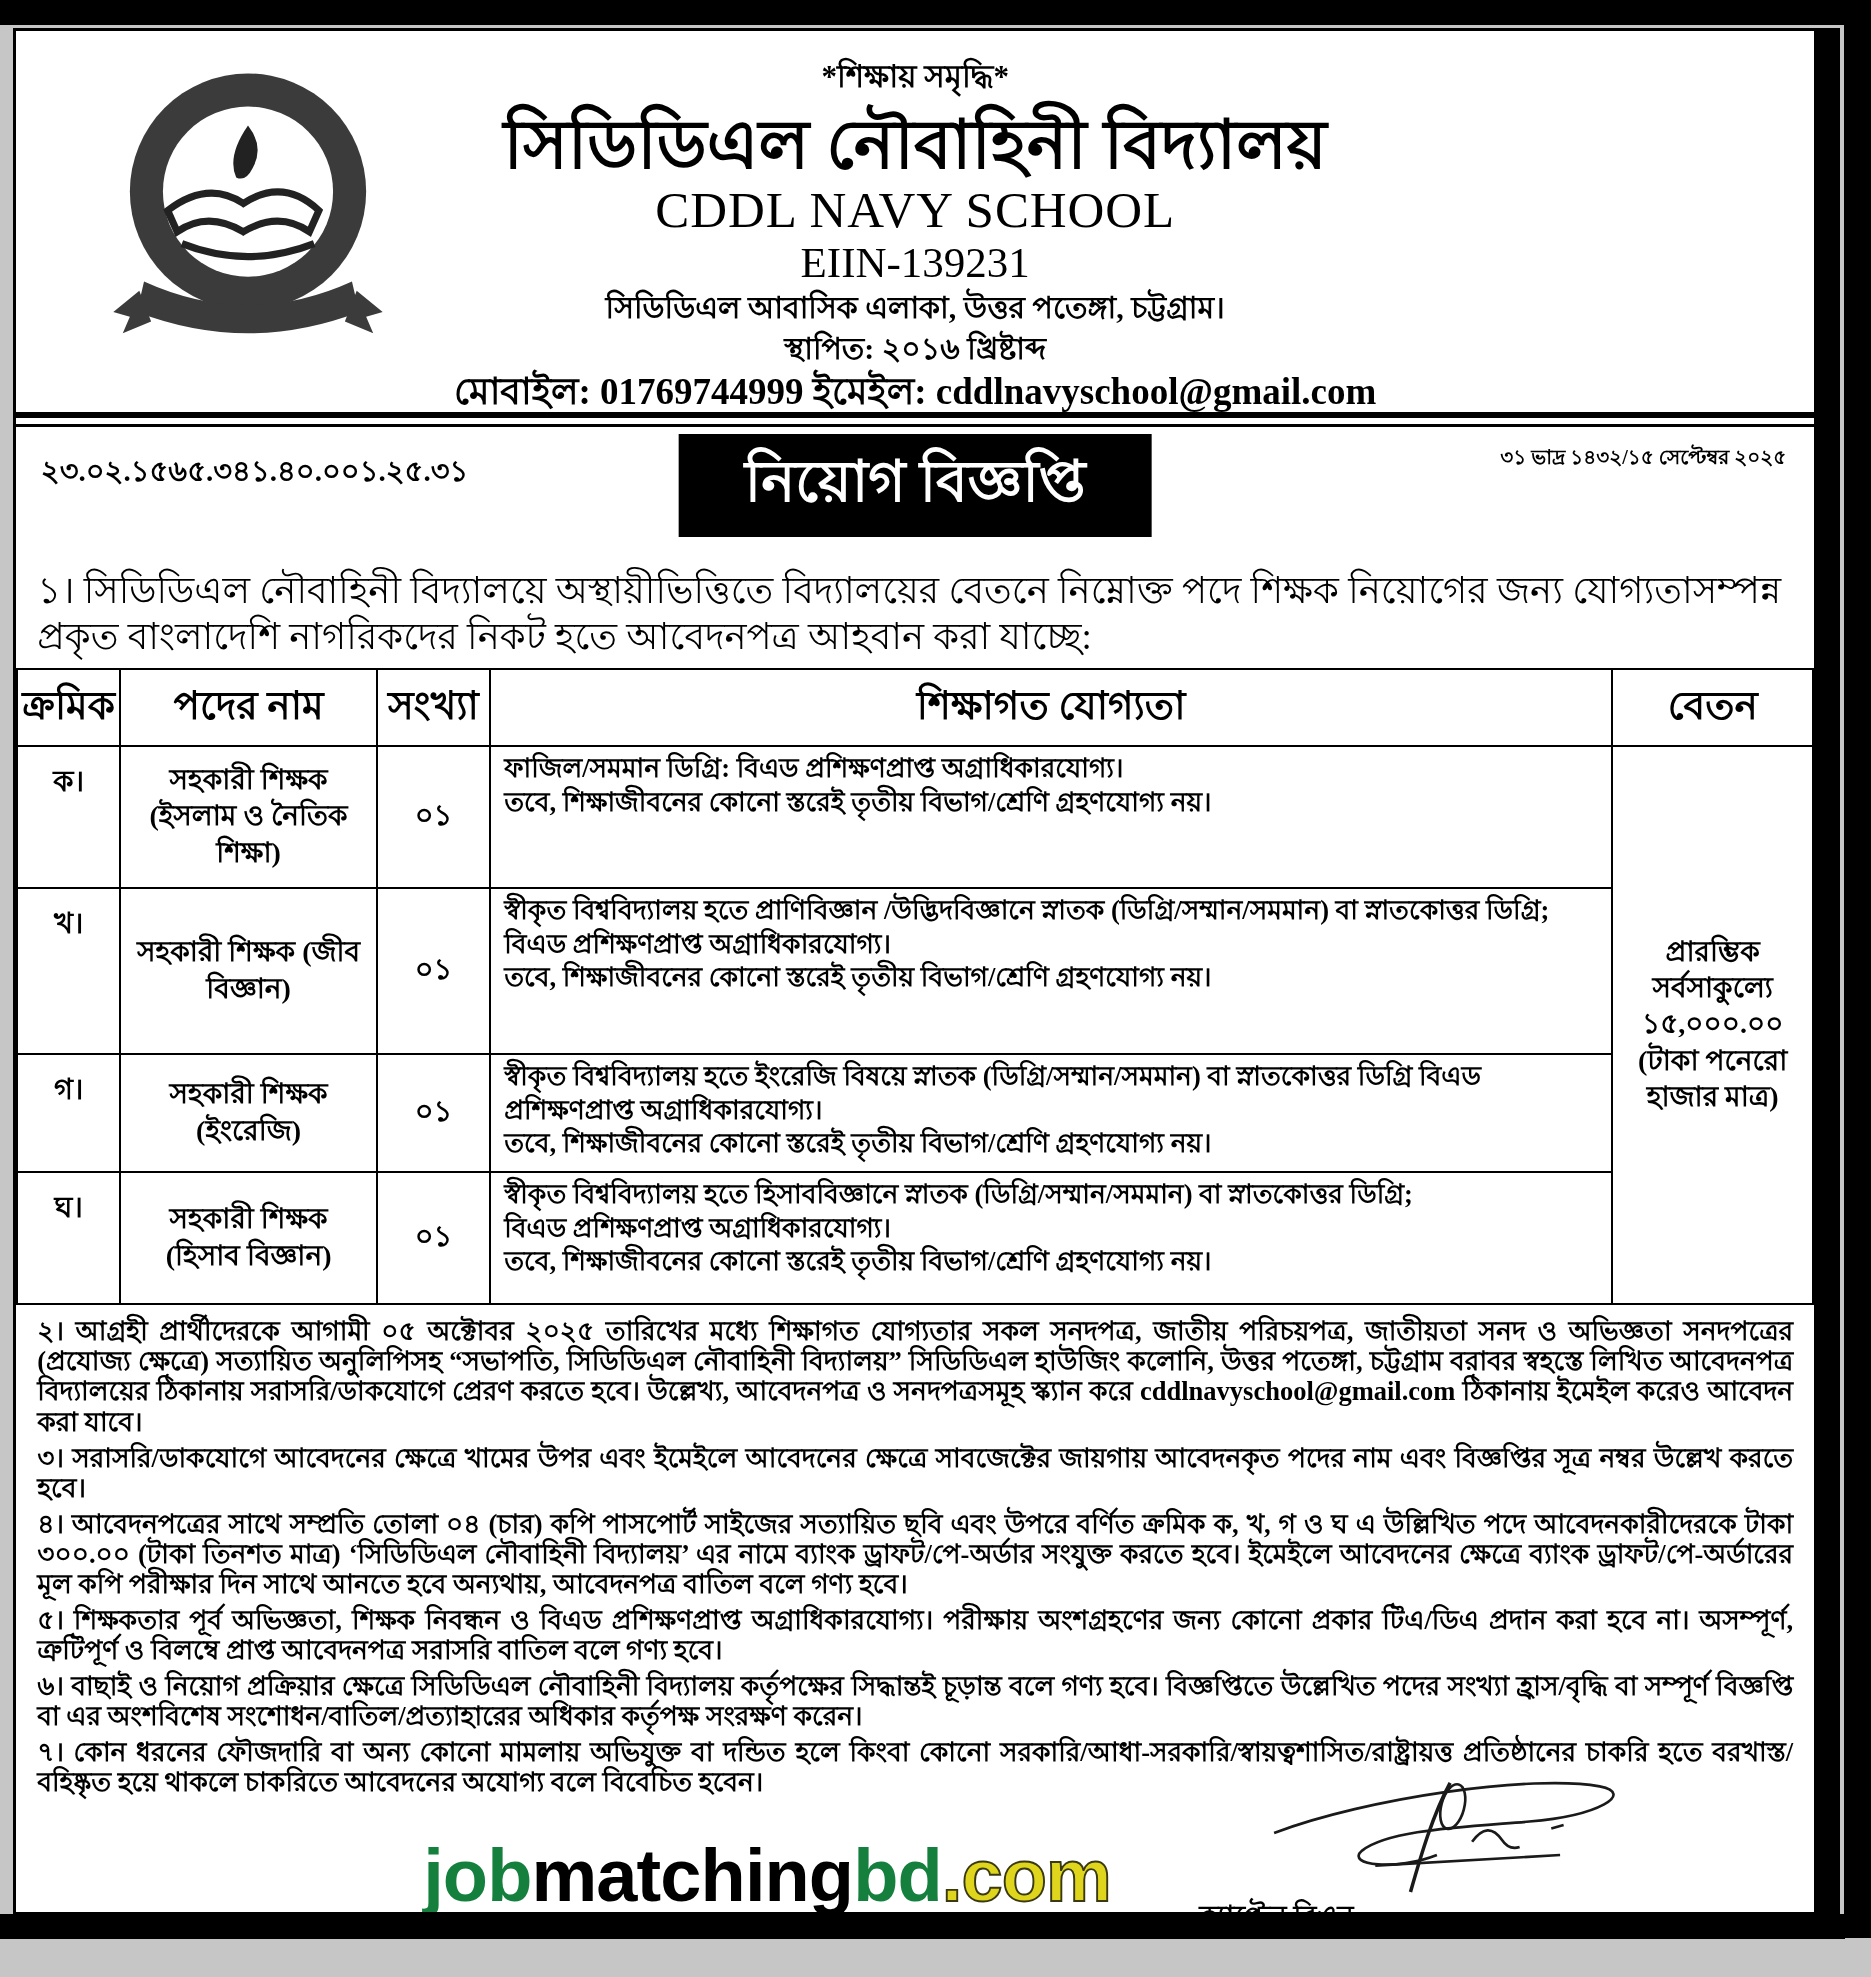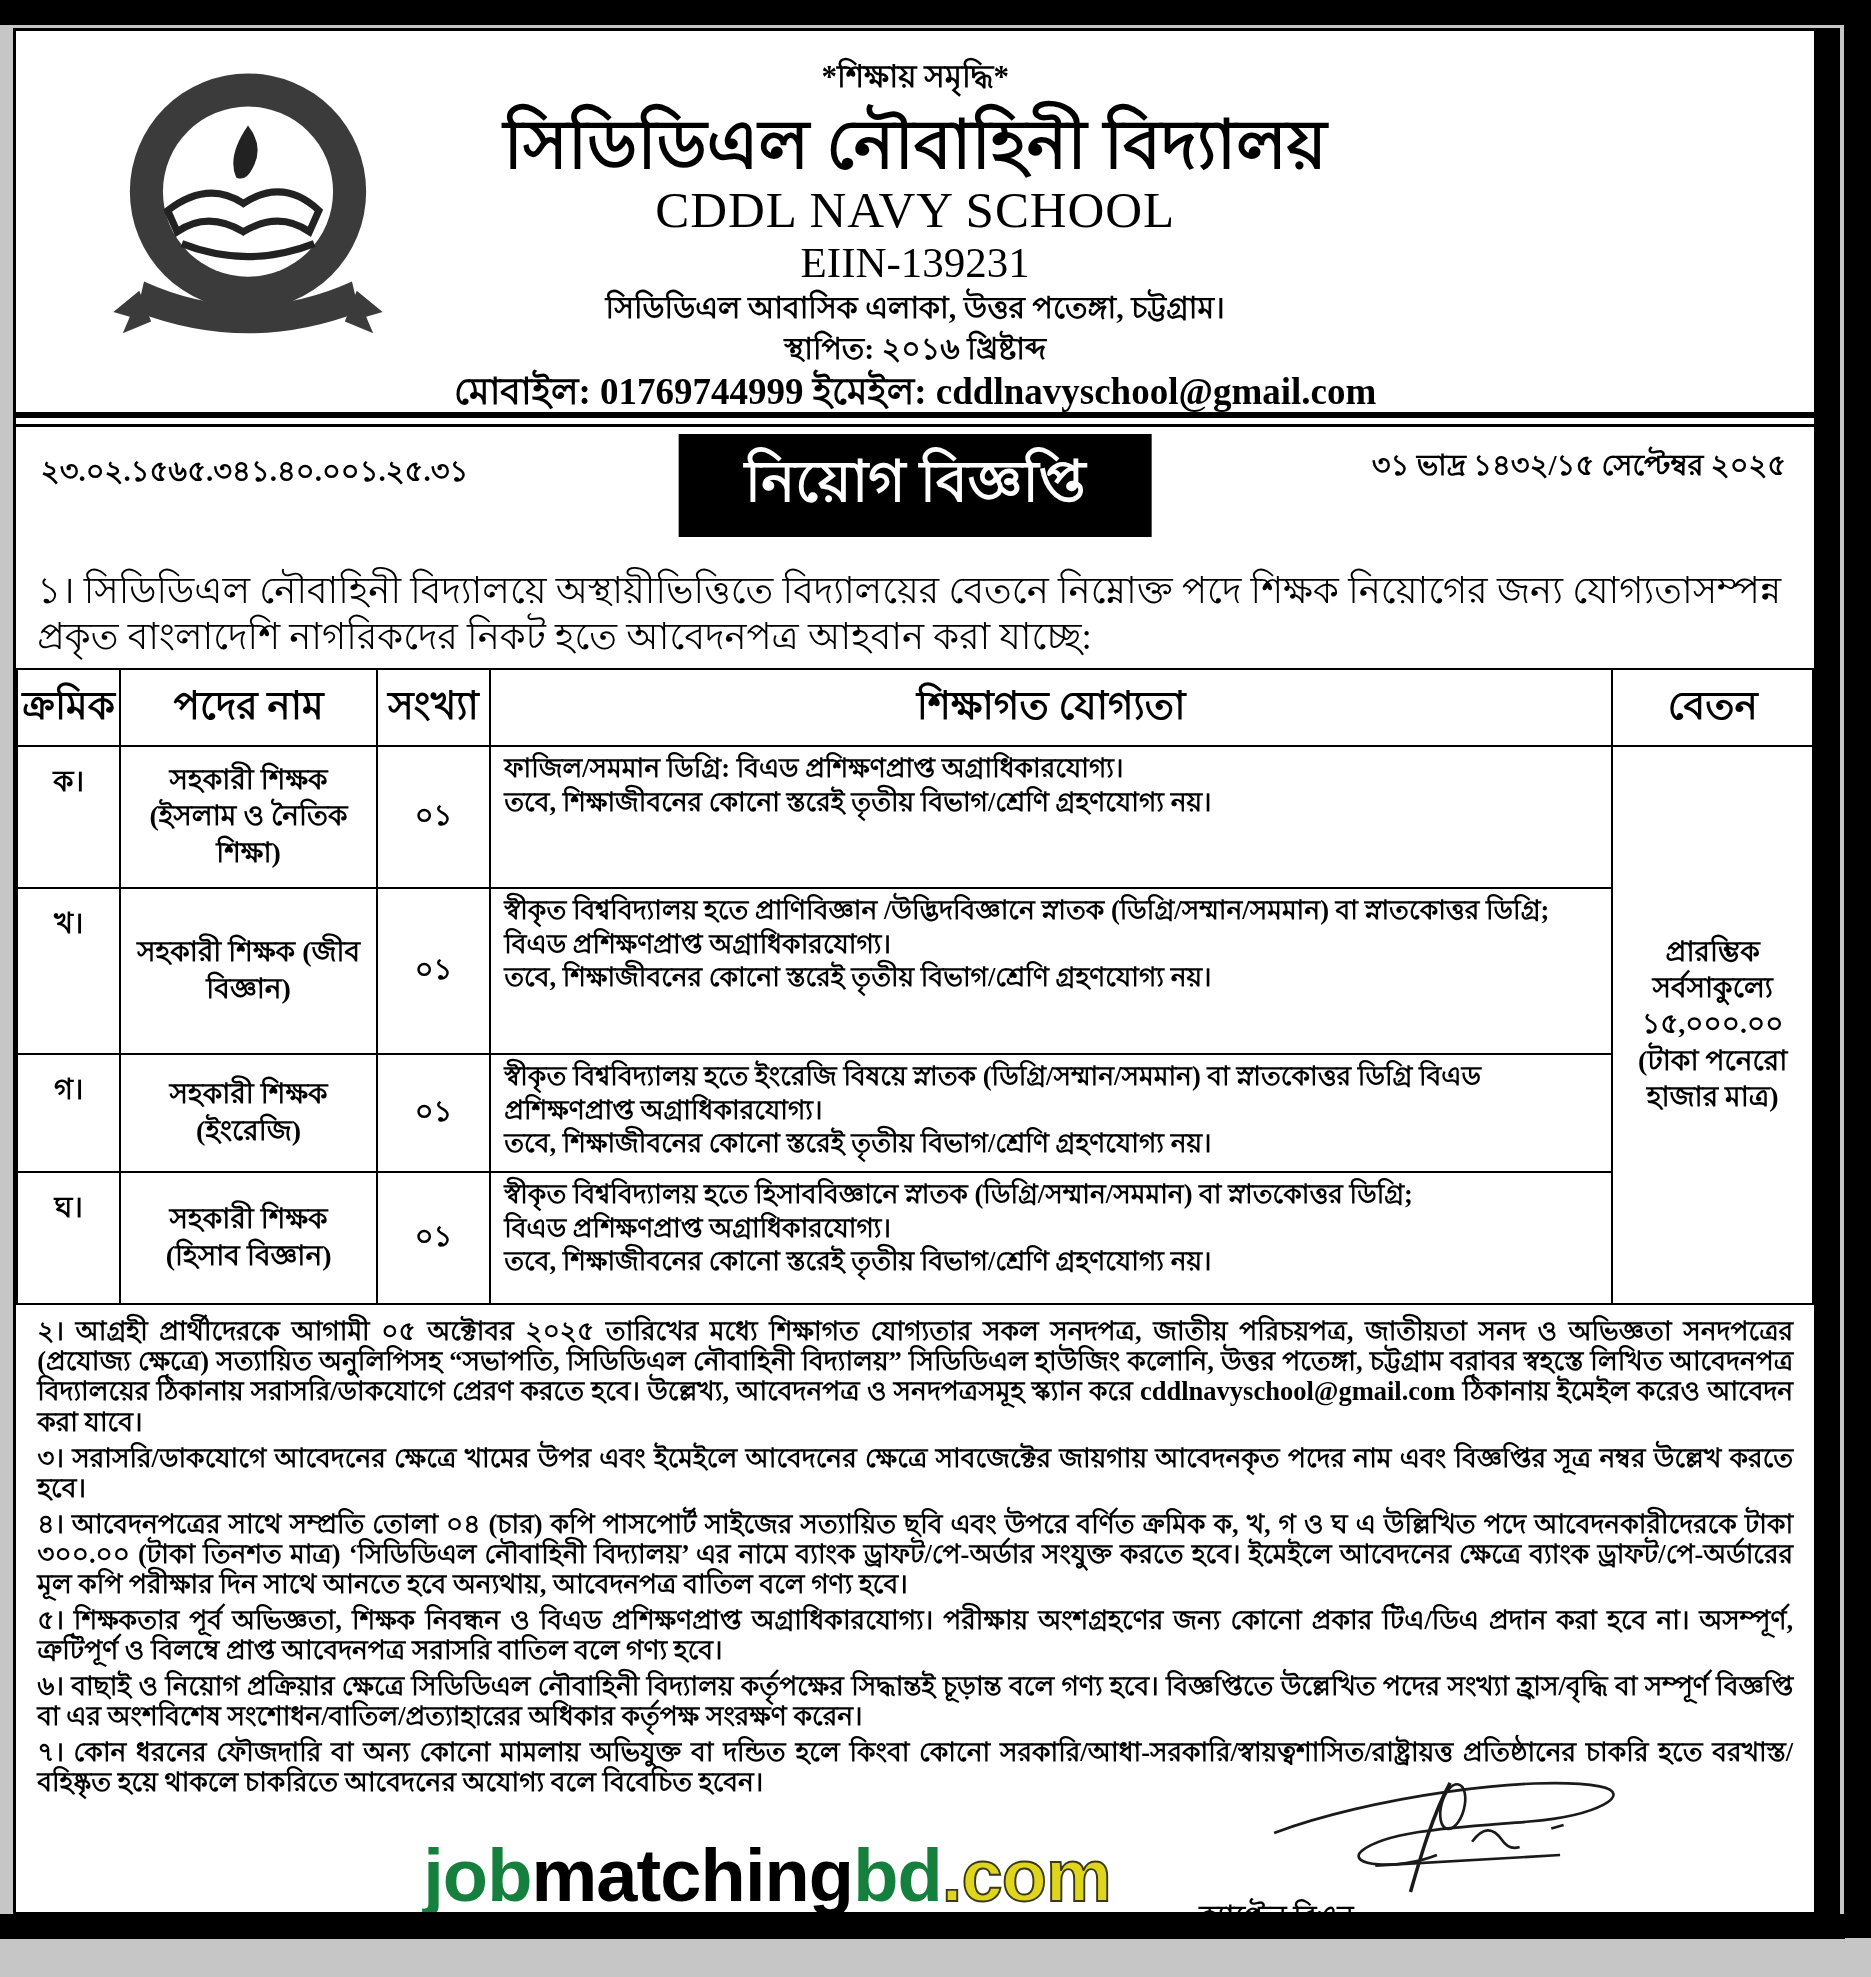--- a/index.html
+++ b/index.html
@@ -15,21 +15,21 @@
   .name-bn{font-size:68px;font-weight:bold;line-height:1.1;margin-top:3.8px;}
   .name-en{font-size:51px;letter-spacing:0.9px;line-height:1.05;margin-top:1.9px;}
   .eiin{font-size:43px;line-height:1.05;margin-top:1.9px;}
   .addr,.estab{font-size:30px;font-weight:bold;line-height:1.25;margin-top:3.8px;}
   .contact{font-size:37px;font-weight:bold;line-height:1.15;margin-top:3.8px;}
 
   .dblrule{border-top:6.6px solid #000;border-bottom:3.8px solid #000;height:5.7px;}
 
   .refrow{position:relative;height:132px;}
   .refno{position:absolute;left:24.6px;top:21px;font-size:29px;font-weight:bold;}
-  .datebn{position:absolute;right:28px;top:15px;font-size:29px;font-weight:bold;}
+  .datebn{position:absolute;right:28px;top:15px;font-size:20px;font-weight:bold;}
   .titlebox{position:absolute;left:50%;transform:translateX(-50%);top:7.6px;background:#000;color:#fff;font-size:57px;font-weight:bold;padding:4px 66px;white-space:nowrap;z-index:2;}
 
   .intro{margin:9.5px 21px 7.6px;font-size:37px;font-weight:normal;line-height:1.25;}
 
   table.posts{width:100%;border-collapse:collapse;border:2.8px solid #000;}
   table.posts th,table.posts td{border:2.8px solid #000;font-weight:bold;}
   table.posts th{font-size:39px;padding:4.7px 3.8px;}
   td.serial{font-size:29px;text-align:center;vertical-align:top;padding-top:11.4px;width:99px;}
   td.post{font-size:28px;text-align:center;vertical-align:middle;padding:3.8px 11.4px;line-height:1.3;width:232px;}
   td.count{font-size:29px;text-align:center;vertical-align:middle;width:109px;}

